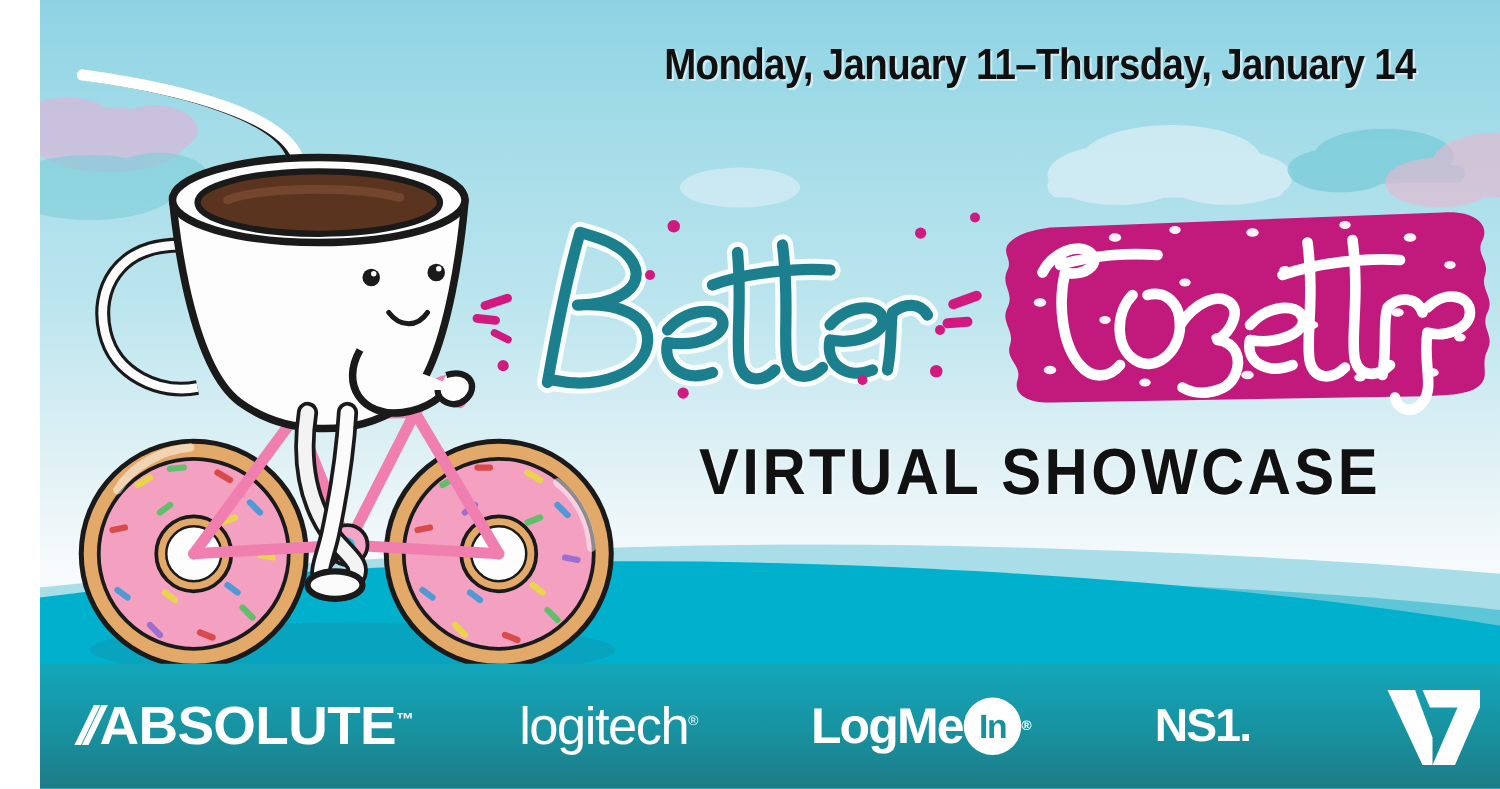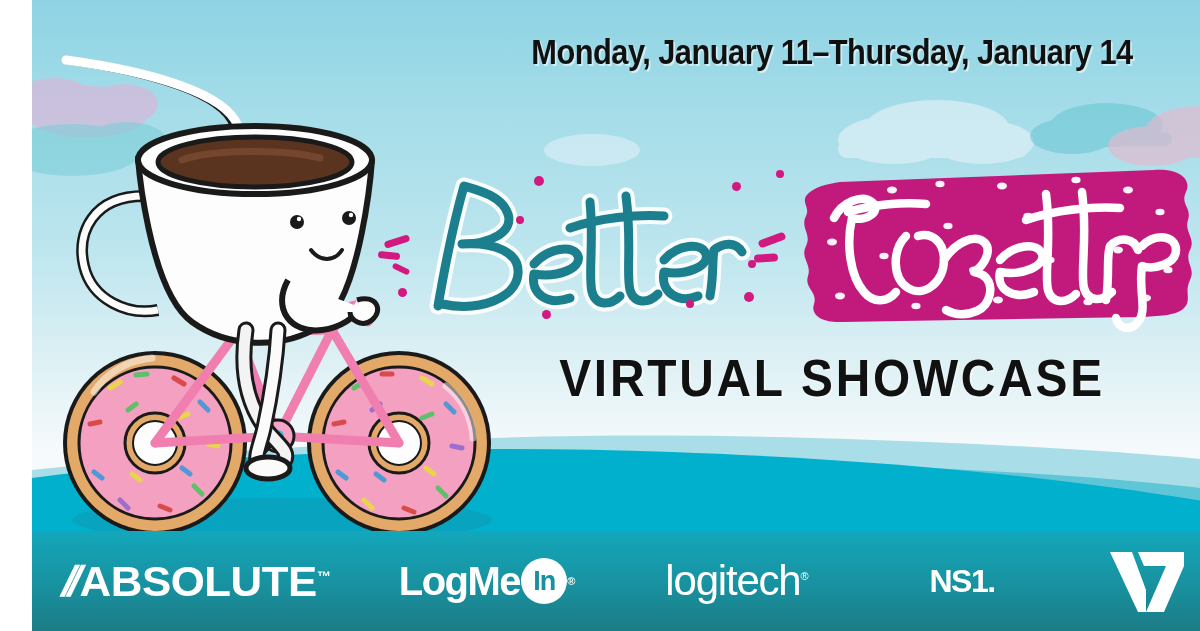--- a/index.html
+++ b/index.html
@@ -170,21 +170,21 @@
     border-radius: 50%;
     background: #ffffff;
     color: #18919f;
     font-size: 27px;
     font-weight: bold;
     letter-spacing: -1px;
     margin-left: 1px;
   }
 
   .ns1-mark {
-    font-size: 32px;
+    font-size: 37px;
     letter-spacing: -1.5px;
   }
 
   .v7-mark { line-height: 0; }
 
   
   .dash, .dot {
     position: absolute;
     background: #d1197f;
   }
@@ -454,31 +454,31 @@
   <div class="showcase-line">VIRTUAL SHOWCASE</div>
 
   <div class="logo-bar">
 
     <div class="logo-cell logo-absolute">
       <span class="wordmark absolute-mark">
         <span class="absolute-slashes">//</span><span>ABSOLUTE</span><span class="tm">™</span>
       </span>
     </div>
 
+    <div class="logo-cell logo-logitech">
+      <span class="wordmark logitech-mark">
+        <span>logitech</span><span class="reg-sm">®</span>
+      </span>
+    </div>
+
     <div class="logo-cell logo-logmein">
       <span class="wordmark logmein-mark">
         <span>LogMe</span>
           <span class="logmein-circle">In</span>
           <span class="reg-sm">®</span>
-      </span>
-    </div>
-
-    <div class="logo-cell logo-logitech">
-      <span class="wordmark logitech-mark">
-        <span>logitech</span><span class="reg-sm">®</span>
       </span>
     </div>
 
     <div class="logo-cell logo-ns1">
       <span class="wordmark ns1-mark">NS1.</span>
     </div>
 
     <div class="logo-cell logo-v7">
       <span class="v7-mark">
         <svg width="78" height="62" viewBox="0 0 78 62">

